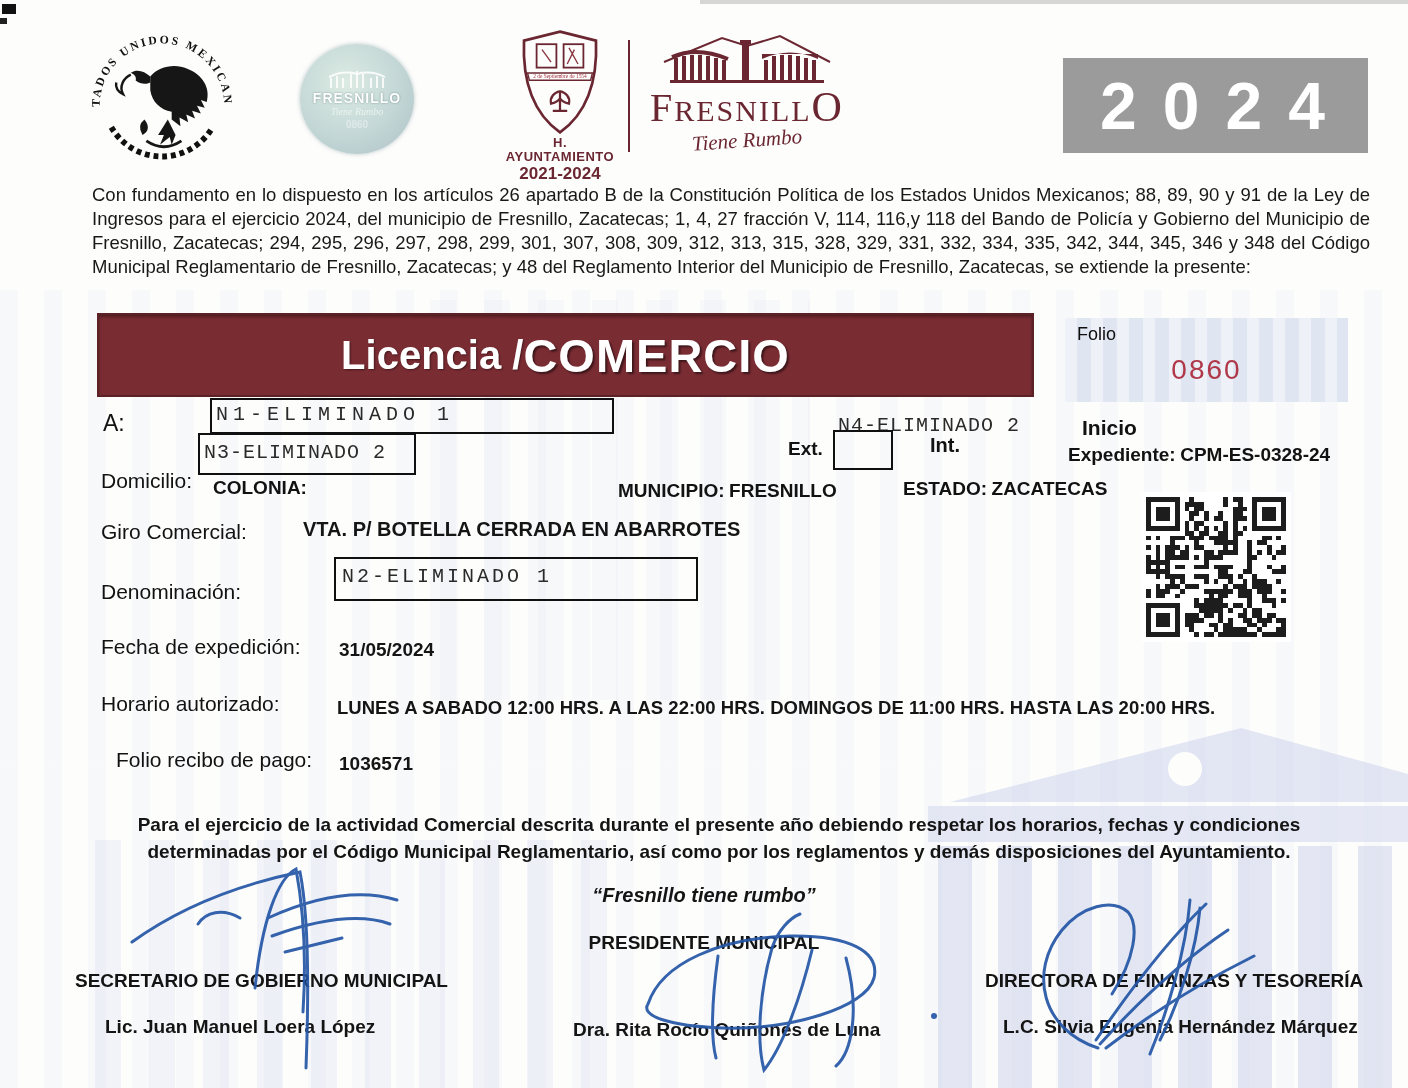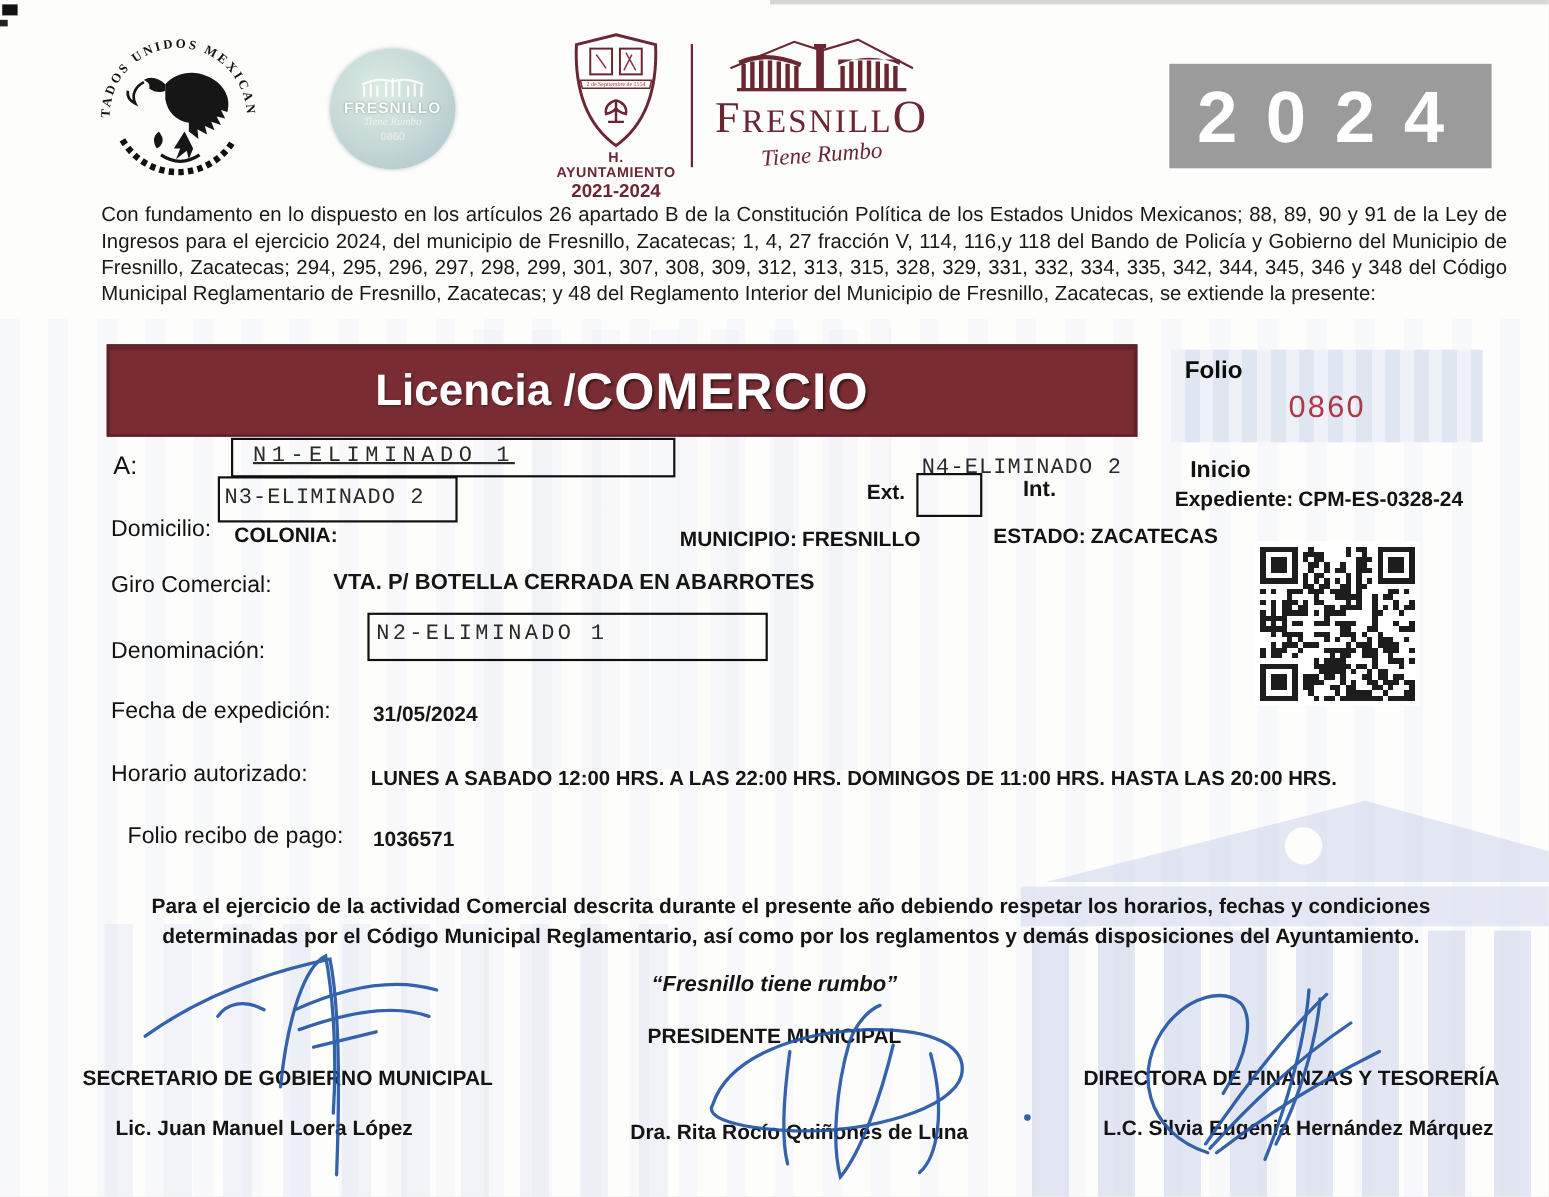--- a/index.html
+++ b/index.html
@@ -1,34 +1,34 @@
 <!DOCTYPE html>
 <html><head>
 <meta charset="utf-8">
 <style>
   html,body{margin:0;padding:0;background:#e8e8e8;}
   #doc{position:relative;width:1408px;height:1088px;background:#fdfdfc;overflow:hidden;
        font-family:"Liberation Sans",sans-serif;color:#1b1b1b;}
   .abs{position:absolute;}
   
   .yearbox{background:#9b9b9b;color:#fff;font-weight:bold;font-size:66px;letter-spacing:26px;
-           display:flex;align-items:center;justify-content:center;padding-left:8px;}
+           display:flex;align-items:center;justify-content:center;padding-left:20px;}
   .logo-name{font-family:"Liberation Serif",serif;color:#6b2731;letter-spacing:2px;}
   .logo-tag{font-family:"Liberation Serif",serif;font-style:italic;color:#6b2731;transform:rotate(-4deg);}
   .shield-cap{color:#6b2731;font-weight:bold;text-align:center;line-height:1.1;}
   .divider{width:2px;background:#6b2731;}
   
   .legal{font-size:18.5px;line-height:1.3;text-align:justify;color:#181818;}
   
   .banner{background:#7a2c33;border:2px solid #5c2027;display:flex;align-items:center;justify-content:center;
           box-shadow:inset 0 2px 3px rgba(0,0,0,.35);}
   .banner .t1{color:#fff;font-size:40px;font-weight:bold;text-shadow:1px 1px 2px rgba(0,0,0,.45);}
   .banner .t2{color:#fff;font-size:47px;font-weight:bold;letter-spacing:1px;text-shadow:2px 2px 2px rgba(0,0,0,.5);}
   .foliobox{background:#e0e5f2;background-image:repeating-linear-gradient(90deg,rgba(255,255,255,.45) 0 12px,rgba(0,0,0,0) 12px 26px);}
-  .folio-label{font-weight:bold;font-size:22px;color:#0d0d0d;}
+  .folio-label{font-weight:normal;font-size:18px;color:#0d0d0d;}
   .folio-value{color:#b03748;font-size:28px;letter-spacing:2px;}
   
   .label{font-size:21px;color:#121212;}
   .blabel{font-weight:bold;font-size:19px;color:#121212;}
   .value{font-weight:bold;font-size:19px;color:#151515;}
   .mono{font-family:"Liberation Mono",monospace;font-size:20px;color:#2a2a2a;white-space:nowrap;}
   .redbox{border:2.5px solid #101010;background:transparent;}
   
   .terms{font-weight:bold;font-size:19px;text-align:center;line-height:1.4;color:#141414;}
   .motto{font-style:italic;font-weight:bold;font-size:20px;color:#141414;}
@@ -135,21 +135,21 @@
     <span class="t1">Licencia /</span>
       <span class="t2">COMERCIO</span>
   </div>
   <div class="abs foliobox" style="left:1065px;top:318px;width:283px;height:84px;">
     <div class="folio-label" style="position:absolute;left:12px;top:6px;">Folio</div>
     <div class="folio-value" style="position:absolute;left:0;right:0;top:36px;text-align:center;">0860</div>
   </div>
 
   <div class="abs label" style="left:103px;top:410px;font-size:23px;">A:</div>
   <div class="abs redbox" style="left:210px;top:398px;width:400px;height:32px;"></div>
-  <div class="abs mono" style="left:230px;top:403px;letter-spacing:5px;text-decoration:underline;">N1-ELIMINADO 1</div>
+  <div class="abs mono" style="left:216px;top:403px;letter-spacing:5px;">N1-ELIMINADO 1</div>
 
   <div class="abs redbox" style="left:198px;top:433px;width:214px;height:38px;"></div>
   <div class="abs mono" style="left:204px;top:441px;letter-spacing:1px;">N3-ELIMINADO 2</div>
 
   <div class="abs blabel" style="left:788px;top:438px;">Ext.</div>
   <div class="abs mono" style="left:838px;top:414px;letter-spacing:1px;">N4-ELIMINADO 2</div>
   <div class="abs redbox" style="left:833px;top:430px;width:56px;height:36px;border-width:2px;"></div>
   <div class="abs blabel" style="left:930px;top:434px;font-size:20px;">Int.</div>
 
   <div class="abs blabel" style="left:1082px;top:416px;font-size:21px;">Inicio</div>

